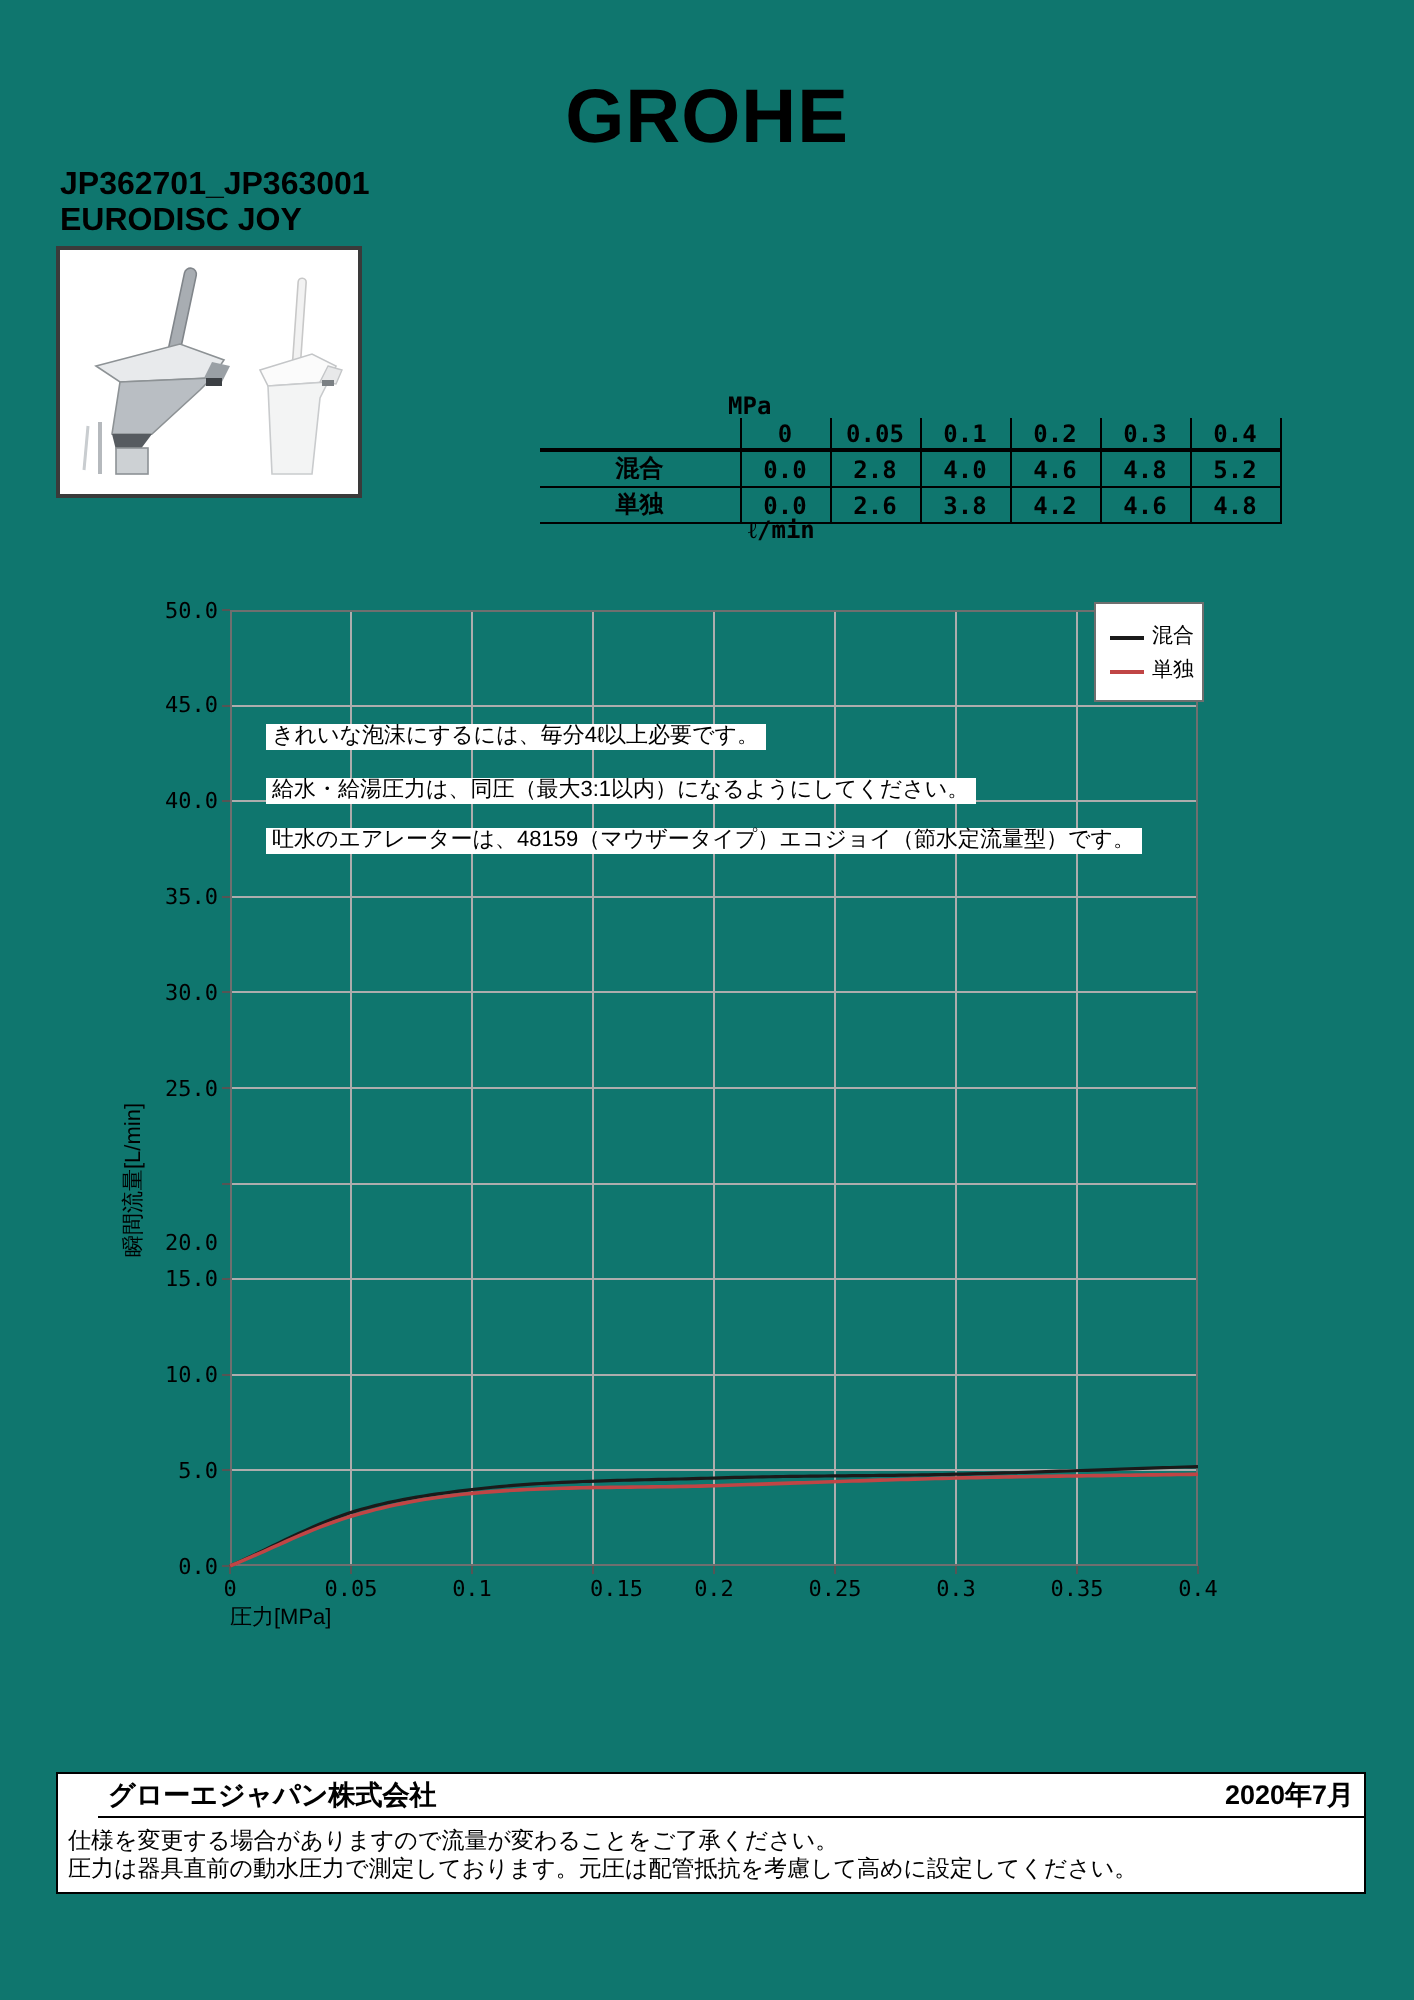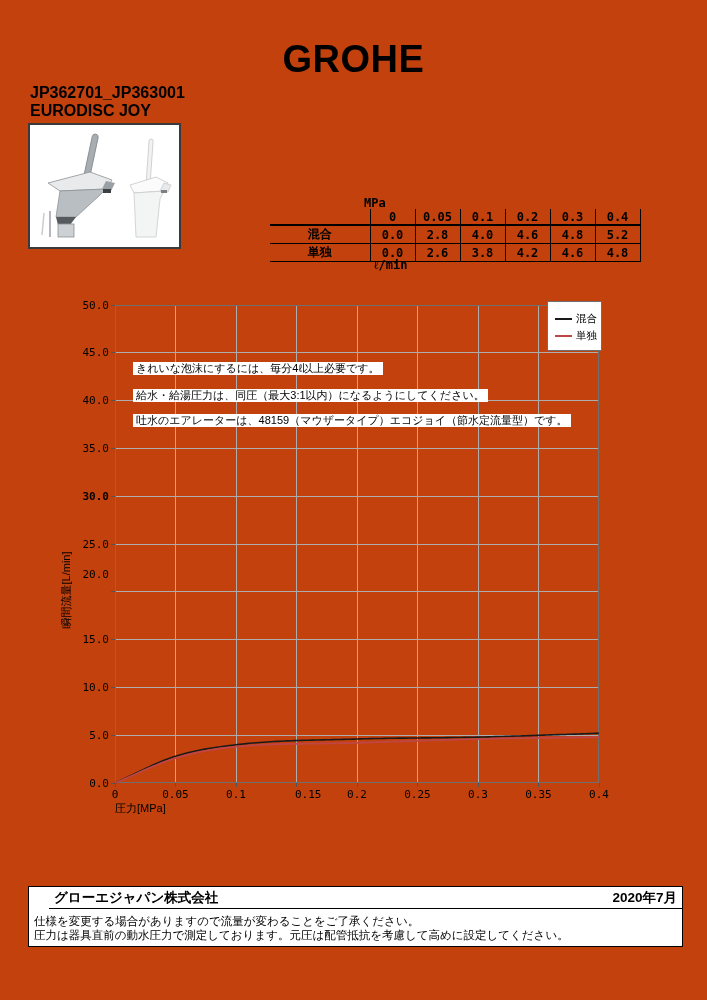--- a/index.html
+++ b/index.html
@@ -1,18 +1,18 @@
 <!DOCTYPE html>
 <html><head>
 <meta charset="utf-8">
 <style>
   * { box-sizing: border-box; margin: 0; padding: 0; }
   html,body { background:#fff; }
   #page {
-    position: relative; width: 707px; height: 1000px; background: #c2410c;
+    position: relative; width: 707px; height: 1000px; background: #0f766e;
     font-family: "Liberation Sans", sans-serif; color:#000; overflow: hidden;
   }
   .title {
     position:absolute; left:0; top:38px; width:707px; text-align:center;
     font-size:38px; font-weight:900; letter-spacing:0.5px;
   }
   .pcode { position:absolute; left:30px; top:84px; font-size:16px; font-weight:bold; line-height:18px; }
   .imgbox { position:absolute; left:28px; top:123px; width:153px; height:126px; border:2px solid #3a3a3a; background:#fff; }
   .imgbox svg { position:absolute; left:0; top:0; }
 
@@ -195,23 +195,23 @@
     <div class="fnotes">
       <div>仕様を変更する場合がありますので流量が変わることをご了承ください。</div>
       <div>圧力は器具直前の動水圧力で測定しております。元圧は配管抵抗を考慮して高めに設定してください。</div>
     </div>
   </div>
 
 <div class="ytick" style="left: 65px; top: 776.5px;">0.0</div>
     <div class="ytick" style="left: 65px; top: 728.7px;">5.0</div>
     <div class="ytick" style="left: 65px; top: 680.9px;">10.0</div>
     <div class="ytick" style="left: 65px; top: 633.1px;">15.0</div>
-    <div class="ytick" style="left: 65px; top: 568px;">20.0</div>
+    <div class="ytick" style="left: 65px; top: 615px;">20.0</div>
     <div class="ytick" style="left: 65px; top: 537.5px;">25.0</div>
-    <div class="ytick" style="left: 65px; top: 489.7px; font-weight: bold;">30.0</div>
+    <div class="ytick" style="left: 65px; top: 489.7px;">30.0</div>
     <div class="ytick" style="left: 65px; top: 441.9px;">35.0</div>
     <div class="ytick" style="left: 65px; top: 394.1px;">40.0</div>
     <div class="ytick" style="left: 65px; top: 346.3px;">45.0</div>
     <div class="ytick" style="left: 65px; top: 298.5px;">50.0</div>
     <div class="xtick" style="left: 90px; top: 788px;">0</div>
     <div class="xtick" style="left: 150.5px; top: 788px;">0.05</div>
     <div class="xtick" style="left: 211px; top: 788px;">0.1</div>
     <div class="xtick" style="left: 271.5px; top: 788px; text-align: right;">0.15</div>
     <div class="xtick" style="left: 332px; top: 788px;">0.2</div>
     <div class="xtick" style="left: 392.5px; top: 788px;">0.25</div>

